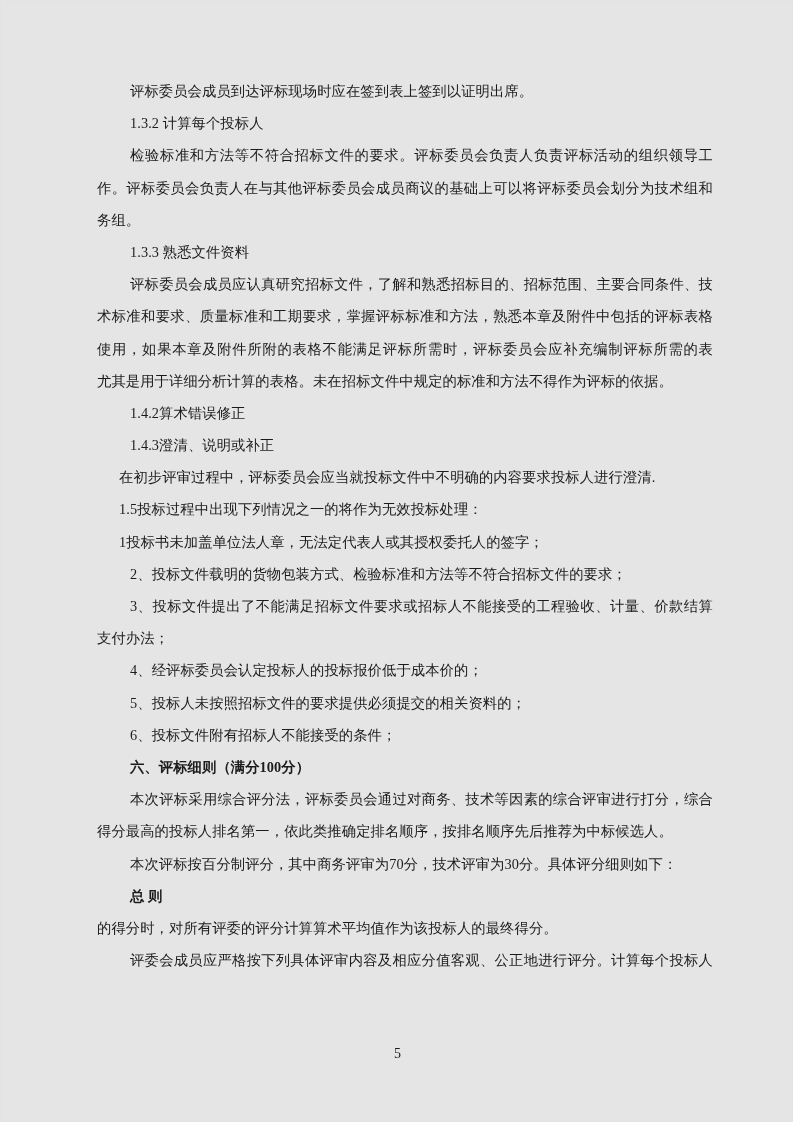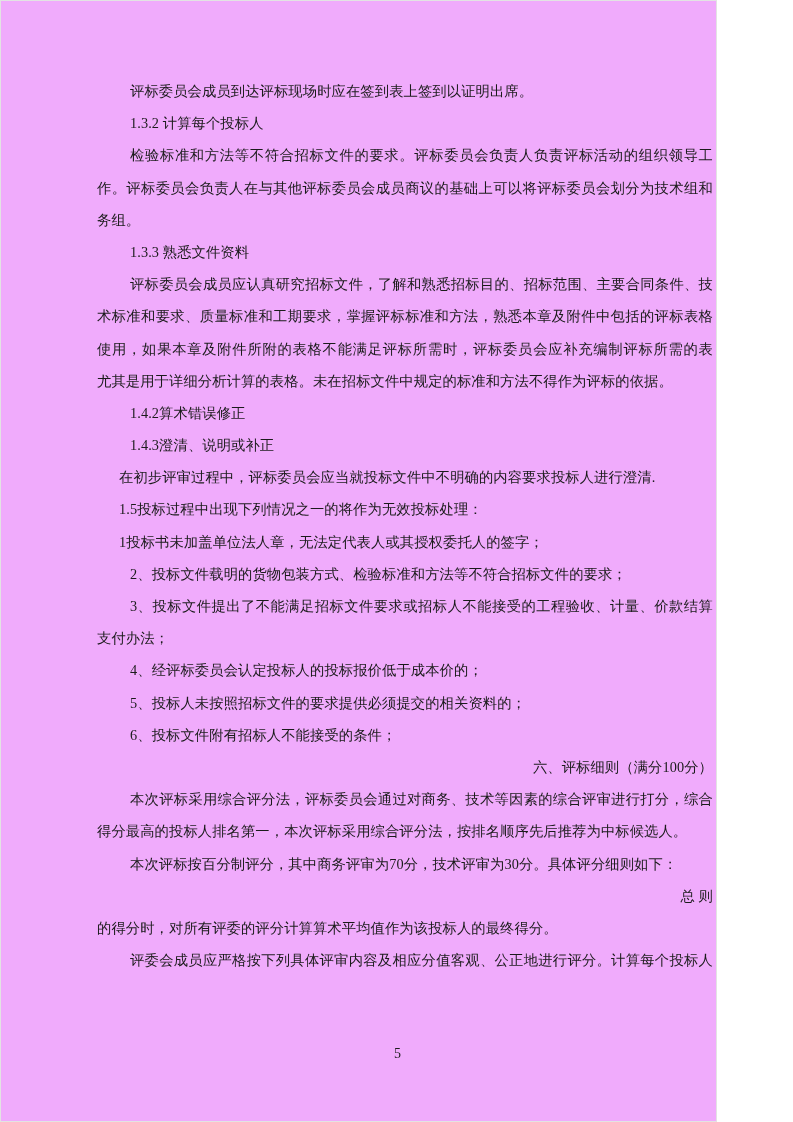--- a/index.html
+++ b/index.html
@@ -2,23 +2,23 @@
 <html><head>
 <meta charset="utf-8">
 <style>
   html, body {
     margin: 0;
     padding: 0;
     background: #ffffff;
   }
   .page {
     position: relative;
-    width: 717px;
+    width: 793px;
     height: 1122px;
-    background: #f0abfc;
+    background: #e5e5e5;
     box-sizing: border-box;
     border: 1px solid #e3e3e3;
     font-family: "Liberation Serif", "DejaVu Serif", serif;
     color: #1b1b1b;
     overflow: hidden;
   }
   .content {
     position: absolute;
     top: 74px;
     left: 96px;
@@ -35,21 +35,21 @@
   }
   .line.ind1 { padding-left: 22px; }
   .line.ind2 { padding-left: 33px; }
   .line.full {
     white-space: normal;
     text-align: justify;
     text-align-last: justify;
     text-justify: inter-character;
     word-break: break-all;
   }
-  .line.bold { font-weight: 400; text-align: right; }
+  .line.bold { font-weight: 700; }
   .page-footer {
     position: absolute;
     left: 0;
     width: 793px;
     top: 1040px;
     text-align: center;
     font-size: 14px;
     line-height: 26px;
     color: #1b1b1b;
   }
@@ -75,21 +75,21 @@
       <div class="line ind1">1.5投标过程中出现下列情况之一的将作为无效投标处理：</div>
       <div class="line ind1">1投标书未加盖单位法人章，无法定代表人或其授权委托人的签字；</div>
       <div class="line ind2">2、投标文件载明的货物包装方式、检验标准和方法等不符合招标文件的要求；</div>
       <div class="line ind2 full">3、投标文件提出了不能满足招标文件要求或招标人不能接受的工程验收、计量、价款结算</div>
       <div class="line ind0">支付办法；</div>
       <div class="line ind2">4、经评标委员会认定投标人的投标报价低于成本价的；</div>
       <div class="line ind2">5、投标人未按照招标文件的要求提供必须提交的相关资料的；</div>
       <div class="line ind2">6、投标文件附有招标人不能接受的条件；</div>
       <div class="line ind2 bold">六、评标细则（满分100分）</div>
       <div class="line ind2 full">本次评标采用综合评分法，评标委员会通过对商务、技术等因素的综合评审进行打分，综合</div>
-      <div class="line ind0">得分最高的投标人排名第一，本次评标采用综合评分法，按排名顺序先后推荐为中标候选人。</div>
+      <div class="line ind0">得分最高的投标人排名第一，依此类推确定排名顺序，按排名顺序先后推荐为中标候选人。</div>
       <div class="line ind2">本次评标按百分制评分，其中商务评审为70分，技术评审为30分。具体评分细则如下：</div>
       <div class="line ind2 bold">总 则</div>
       <div class="line ind0">的得分时，对所有评委的评分计算算术平均值作为该投标人的最终得分。</div>
       <div class="line ind2 full">评委会成员应严格按下列具体评审内容及相应分值客观、公正地进行评分。计算每个投标人</div>
     </main>
   <div class="page-footer">
     <span>5</span>
   </div>
 </div>
 

